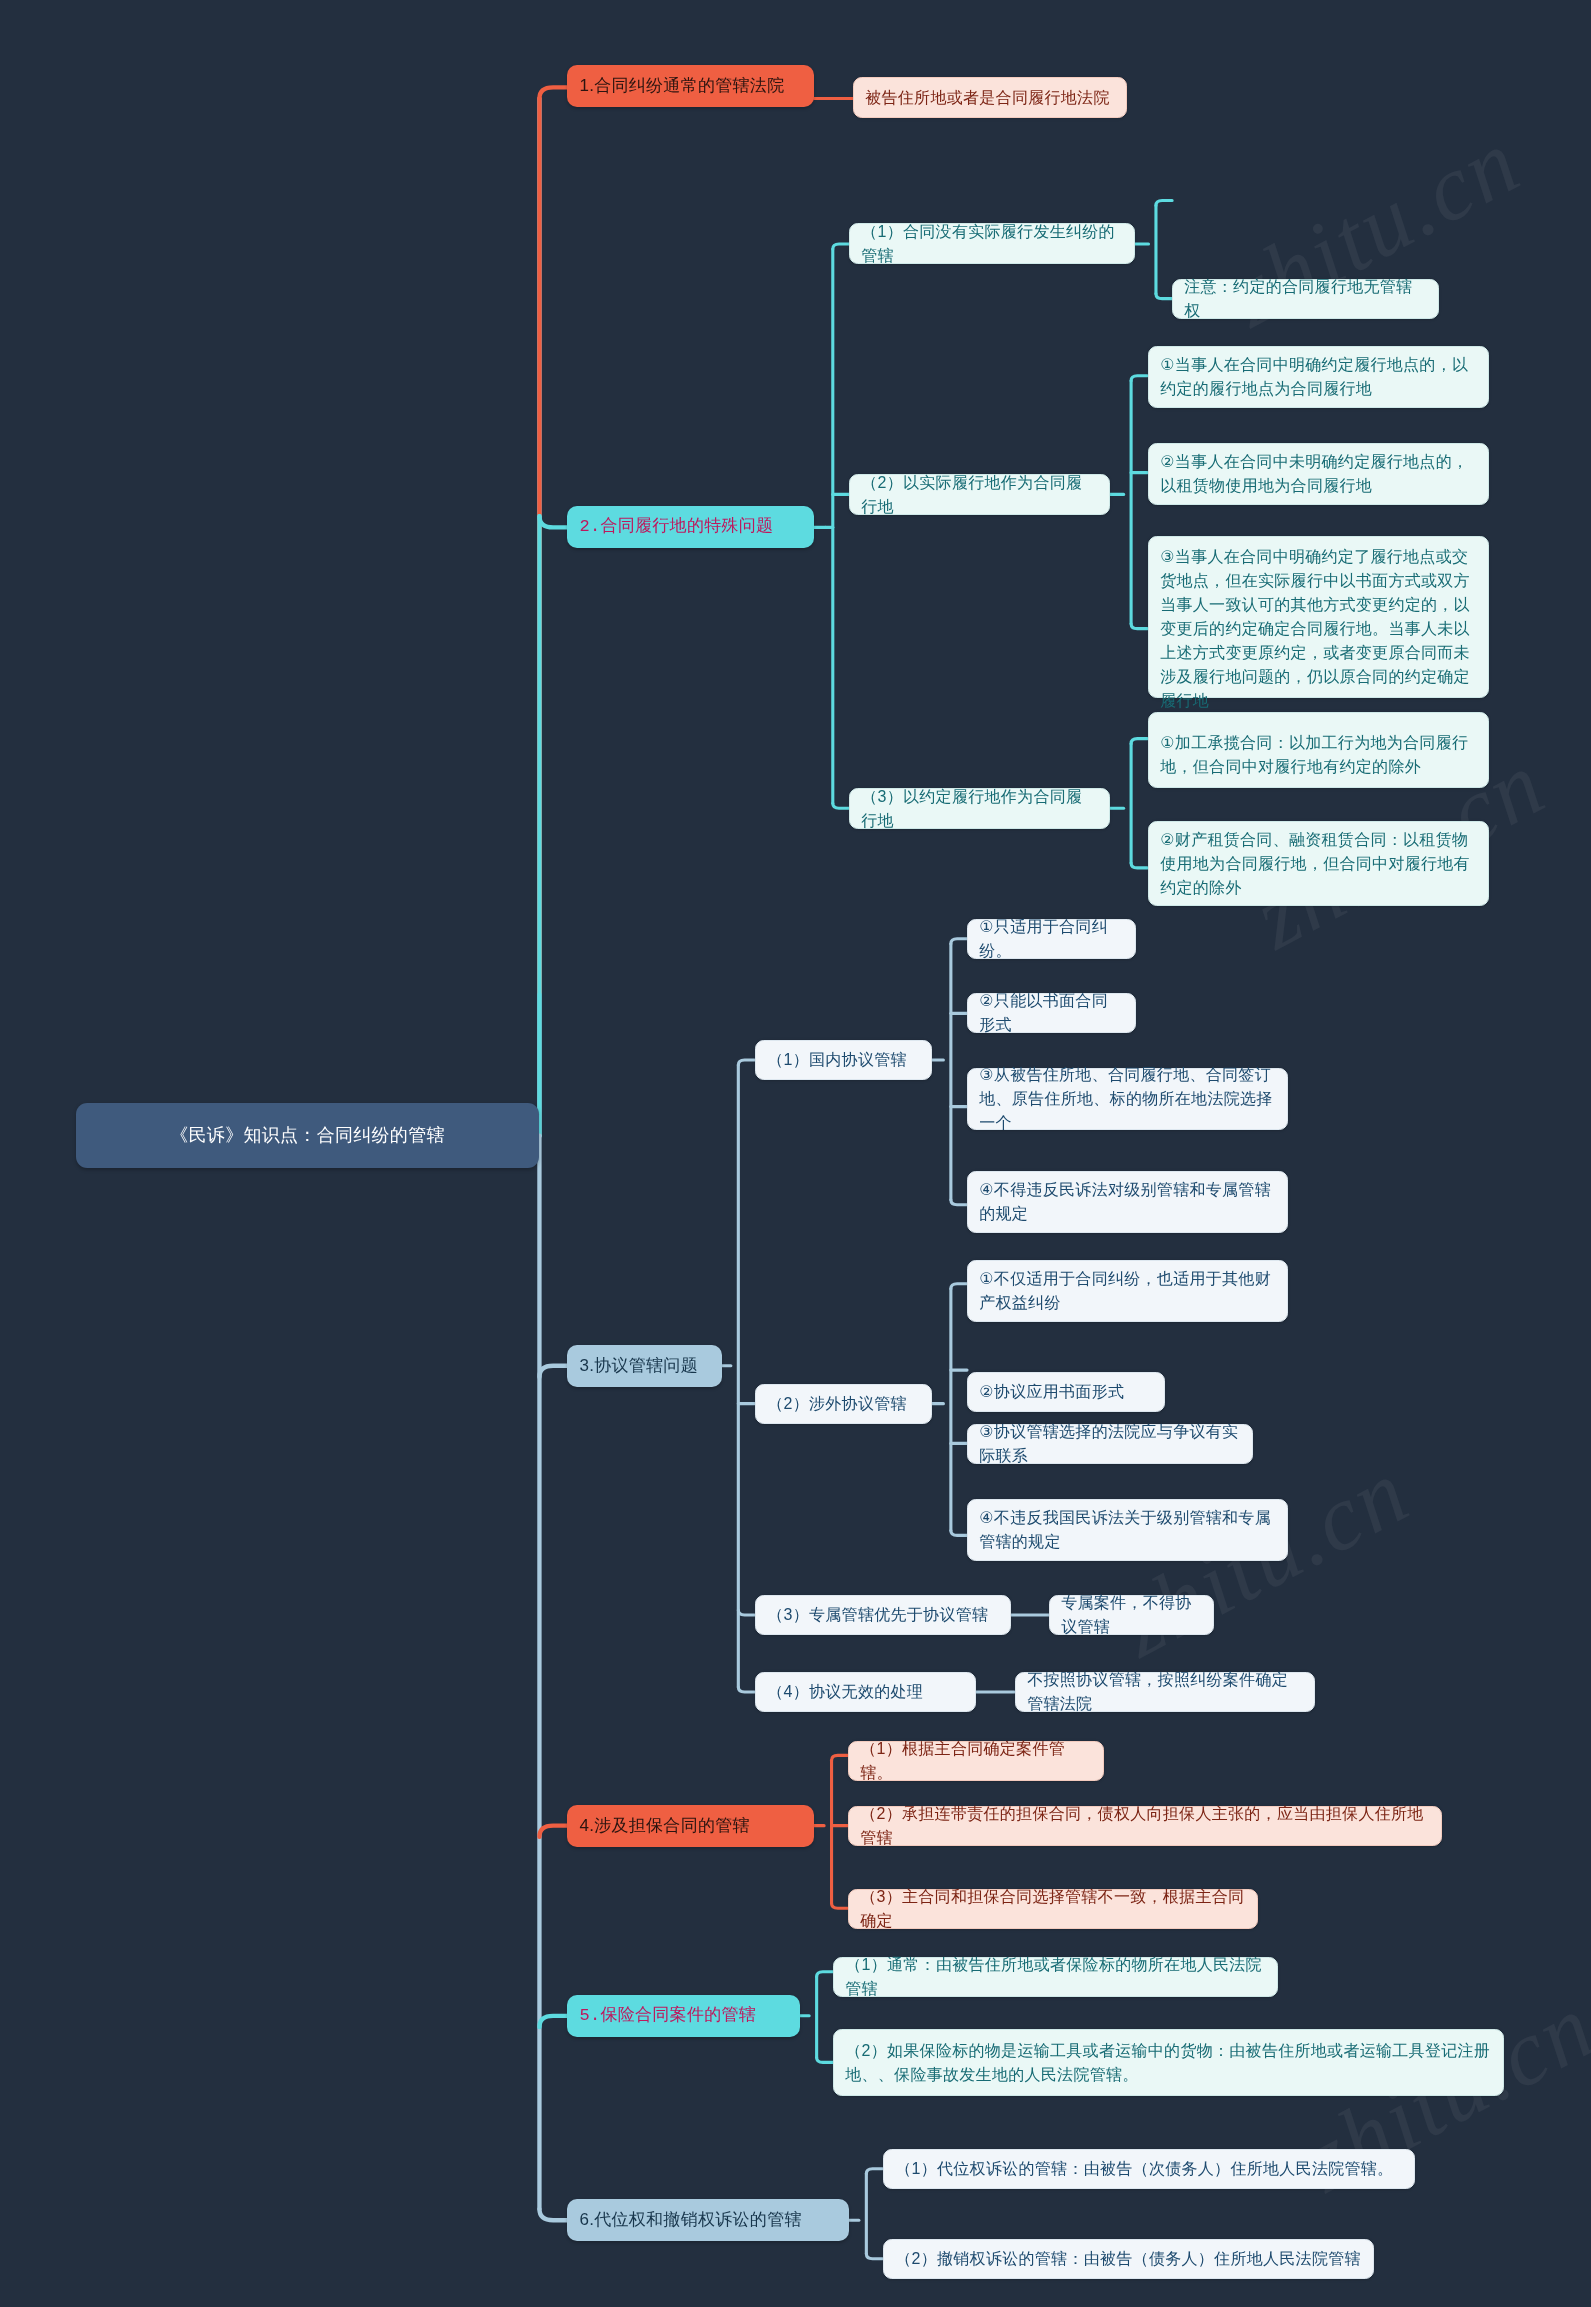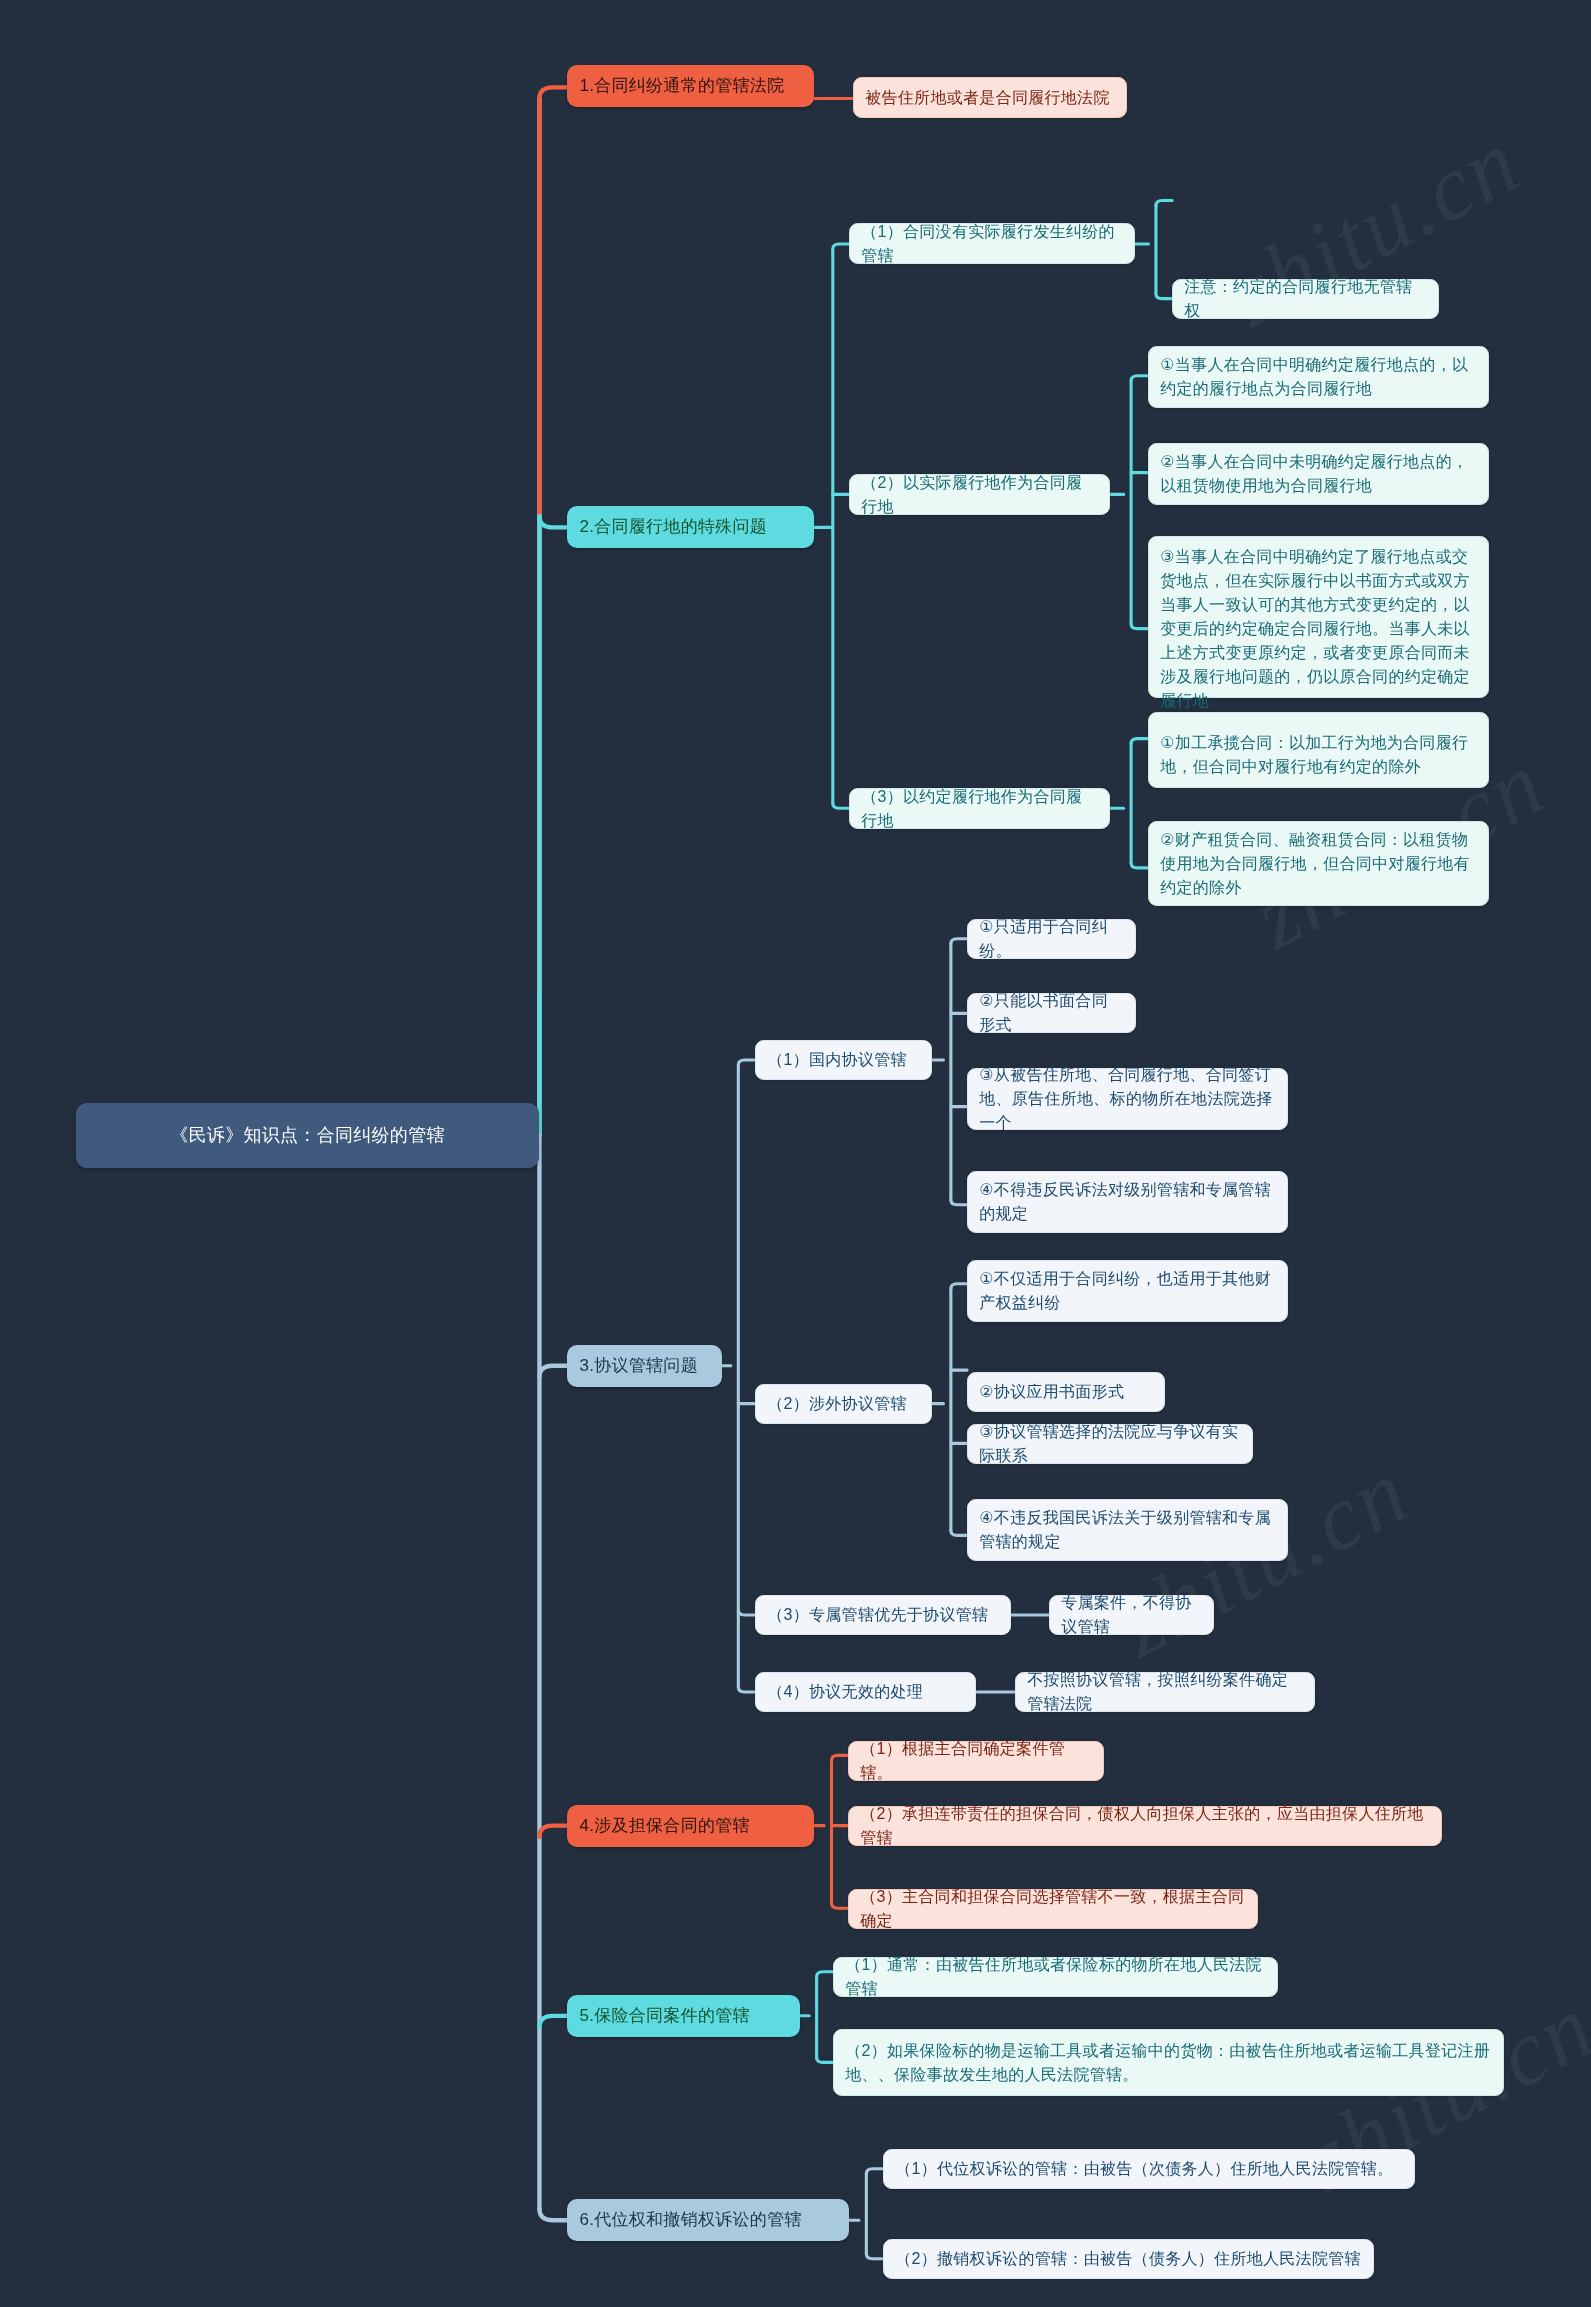--- a/index.html
+++ b/index.html
@@ -36,21 +36,21 @@
     background:#3f5a7d;color:#ffffff;
     border-radius:11.2px;
     font-size:18px;
     padding:13.7px 17.4px;
     justify-content:center;
     box-shadow:0 1.2px 3.7px rgba(0,0,0,.25);
   }
   
   .l1{font-size:17px;padding:8.7px 12.4px;border-radius:10px;box-shadow:0 1.2px 3.1px rgba(0,0,0,.22);}
   .l1.red{background:#ef5f42;color:#2b1410;}
-  .l1.cyan{background:#5ddbe0;color:#14532d;}
+  .l1.cyan{background:#5ddbe0;color:#be185d;font-family:Liberation Mono, monospace;}
   .l1.blue{background:#a9cade;color:#17354b;}
 
   
   .box{
     font-size:16px;padding:8px 11.2px;border-radius:8.7px;
     box-shadow:0 0.6px 2.5px rgba(0,0,0,.18);
   }
   .box.cyan{background:#eaf8f6;color:#176b74;border:0.6px solid #cfe9e8;}
   .box.red{background:#fbe3db;color:#7c2414;border:0.6px solid #f3cbbe;}
   .box.blue{background:#f2f6fa;color:#1d4a6e;border:0.6px solid #dde7ef;}

